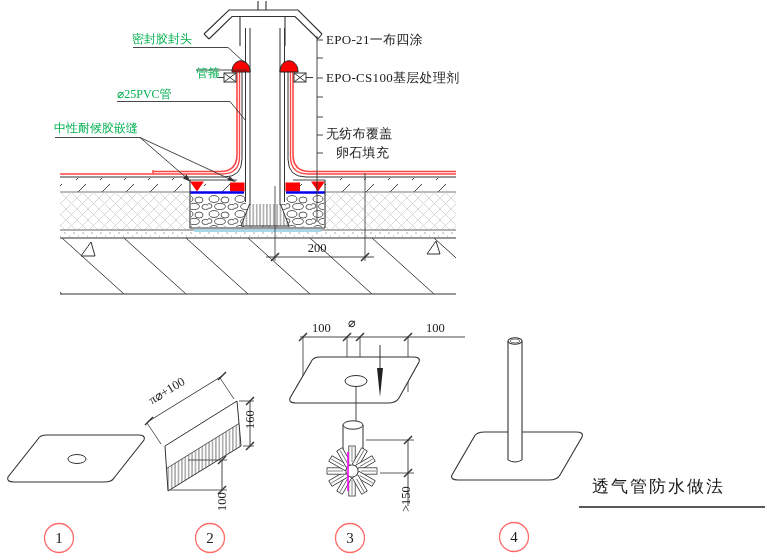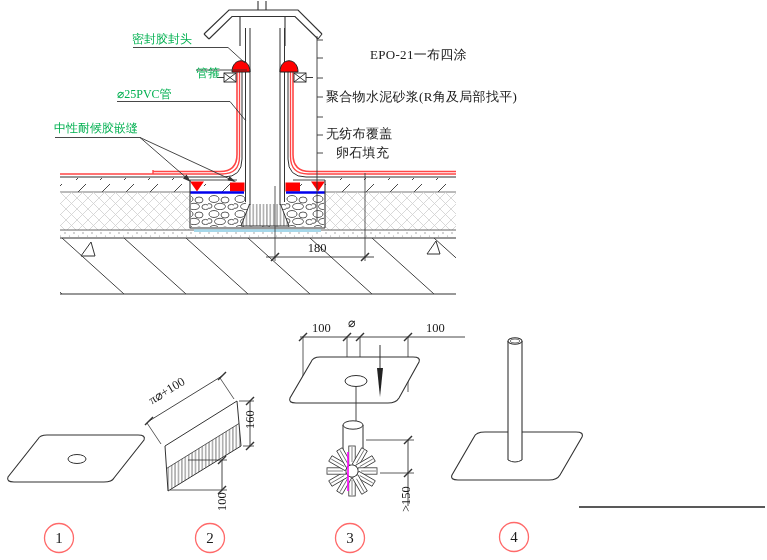--- a/index.html
+++ b/index.html
@@ -316,35 +316,36 @@
   <circle cx="350" cy="538" r="14.5" stroke="var(--bred)" stroke-width="1.3" fill="#fff"></circle>
   <circle cx="514" cy="537" r="14.5" stroke="var(--bred)" stroke-width="1.3" fill="#fff"></circle>
   <line x1="579" y1="507" x2="765" y2="507" stroke="#222" stroke-width="1.4"></line>
 </svg>
 
 <span class="t green" style="left:132px;top:33px;">密封胶封头</span>
 <span class="t green" style="left:196px;top:67px;text-align:right;">管箍</span>
 <span class="t green" style="left:117px;top:88px;">⌀25PVC管</span>
 <span class="t green" style="left:54px;top:123px;font-family:Liberation Mono, monospace;">中性耐候胶嵌缝</span>
 
-<span class="t layer" style="left:326px;top:48px;margin-left:44px;">EPO-21一布四涂</span>
-<span class="t layer" style="left:326px;top:90px;">聚合物水泥砂浆(R角及局部找平)</span>
+<span class="t layer" style="left:326px;top:33px;">EPO-21一布四涂</span>
+<span class="t layer" style="left:326px;top:71px;">EPO-CS100基层处理剂</span>
 <span class="t layer" style="left:326px;top:128px;font-family:Liberation Mono, monospace;">无纺布覆盖</span>
 <span class="t layer" style="left:336px;top:146px;">卵石填充</span>
 
-<span class="t dim" style="left:299px;top:242px;width:36px;text-align:center;">180</span>
+<span class="t dim" style="left:299px;top:242px;width:36px;text-align:center;">200</span>
 
 <span class="t dim tilt" style="left:154px;top:394px;">π⌀+100</span>
 <span class="t dim rot" style="left:244px;top:429px;">160</span>
 <span class="t dim rot" style="left:216px;top:511px;">100</span>
 
 <span class="t dim" style="left:312px;top:322px;">100</span>
 <span class="t dim" style="left:348px;top:317px;">⌀</span>
 <span class="t dim" style="left:426px;top:322px;">100</span>
 <span class="t dim rot" style="left:400px;top:512px;">&gt;150</span>
 
 <span class="t badge" style="left:45px;top:530px;">1</span>
 <span class="t badge" style="left:196px;top:530px;">2</span>
 <span class="t badge" style="left:336px;top:530px;">3</span>
 <span class="t badge" style="left:500px;top:529px;">4</span>
 
+<span class="t title" style="left:592px;top:478px;">透气管防水做法</span>
 
 </div>
 
 </body></html>

